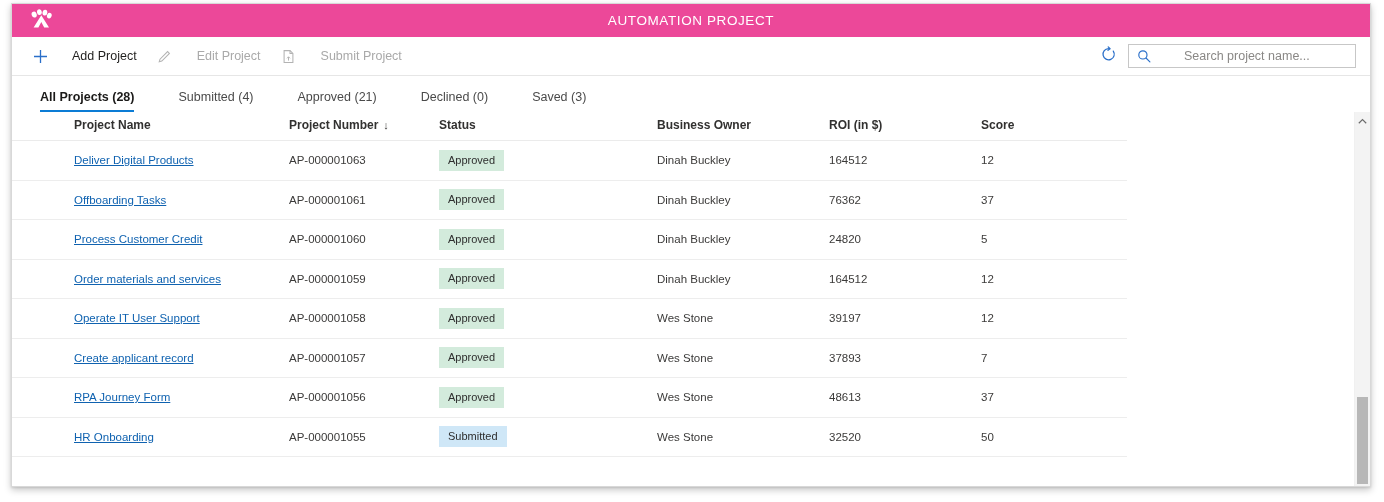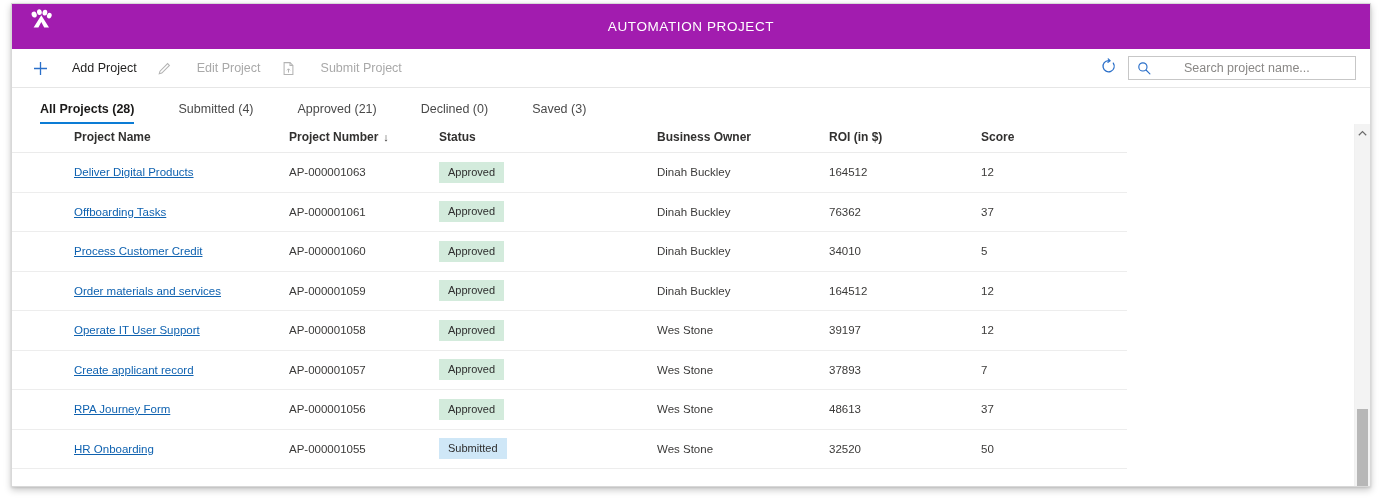--- a/index.html
+++ b/index.html
@@ -21,22 +21,22 @@
     background: #ffffff;
     border: 1px solid #d8d8d8;
     box-sizing: border-box;
     box-shadow: 0 3px 7px rgba(0,0,0,0.22), 0 1px 2px rgba(0,0,0,0.10);
     overflow: hidden;
   }
 
   
   .titlebar {
     position: relative;
-    height: 45px;
-    background: #a21caf;
+    height: 33px;
+    background: #ec4899;
     display: flex;
     align-items: center;
   }
   .logo-wrap {
     position: absolute;
     left: 18px;
     top: 0;
     height: 33px;
     display: flex;
     align-items: center;
@@ -355,21 +355,21 @@
           <td class="c-status"><span class="badge approved">Approved</span></td>
           <td class="c-owner">Dinah Buckley</td>
           <td class="c-roi">76362</td>
           <td class="c-score">37</td>
         </tr>
         <tr>
           <td class="c-name"><span class="proj-link">Process Customer Credit</span></td>
           <td class="c-num">AP-000001060</td>
           <td class="c-status"><span class="badge approved">Approved</span></td>
           <td class="c-owner">Dinah Buckley</td>
-          <td class="c-roi">34010</td>
+          <td class="c-roi">24820</td>
           <td class="c-score">5</td>
         </tr>
         <tr>
           <td class="c-name"><span class="proj-link">Order materials and services</span></td>
           <td class="c-num">AP-000001059</td>
           <td class="c-status"><span class="badge approved">Approved</span></td>
           <td class="c-owner">Dinah Buckley</td>
           <td class="c-roi">164512</td>
           <td class="c-score">12</td>
         </tr>

